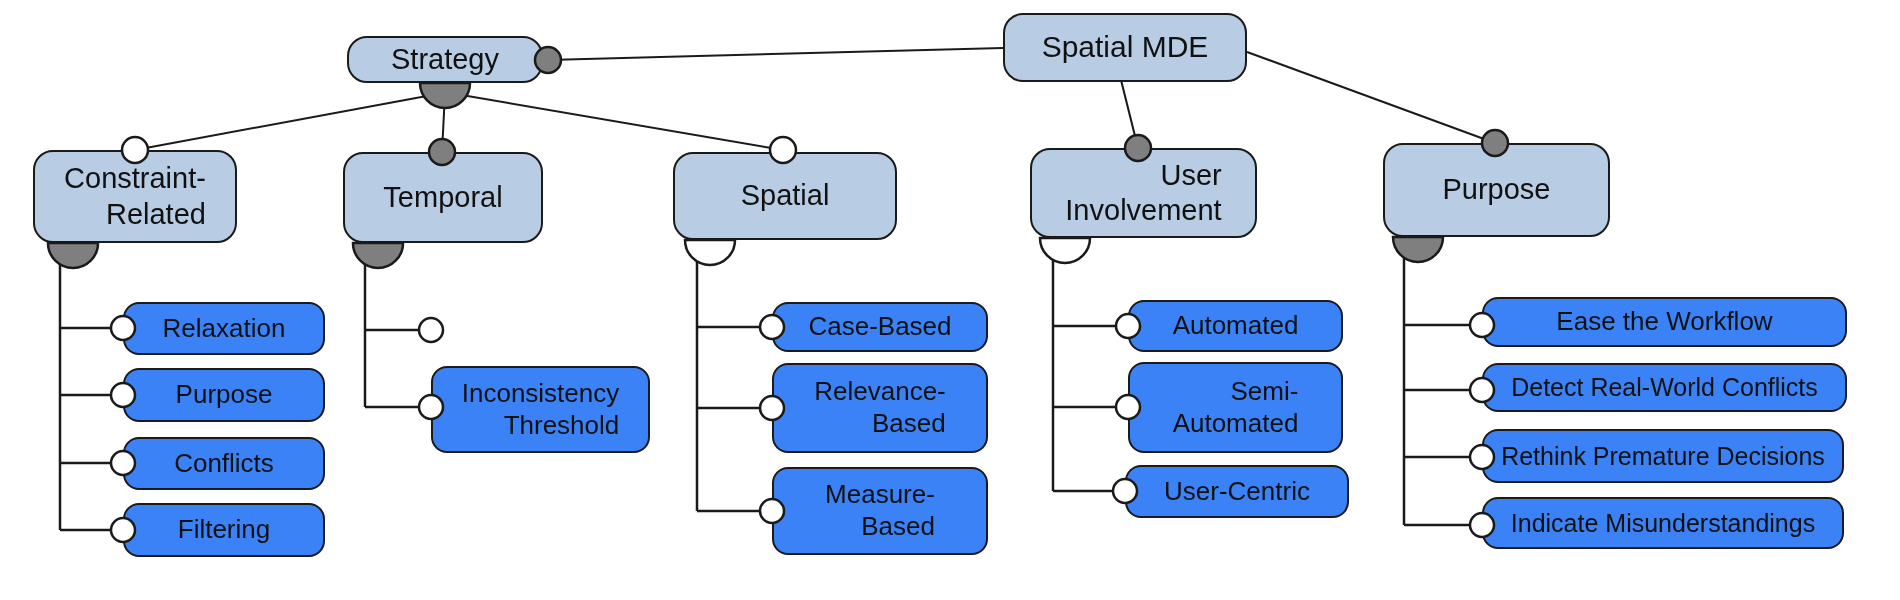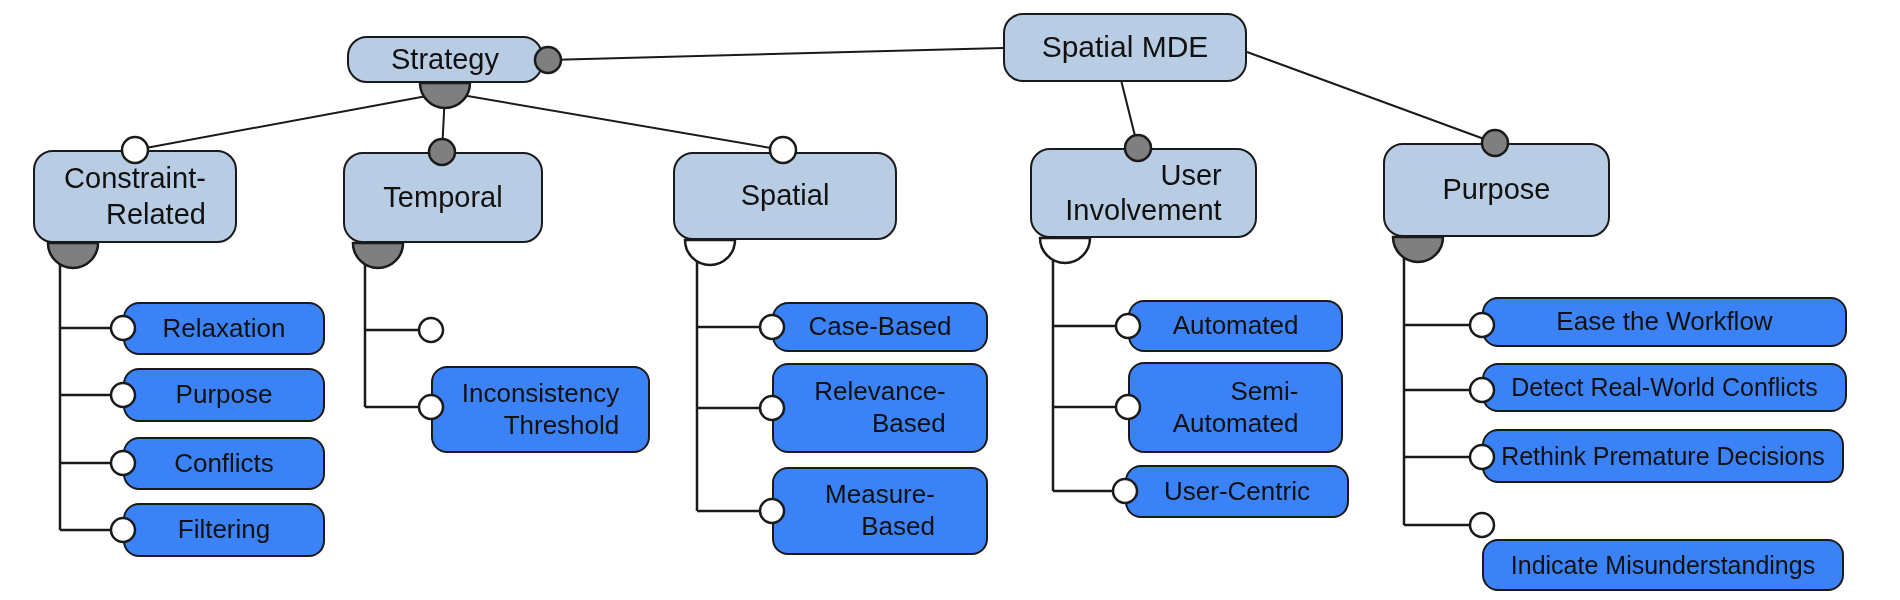--- a/index.html
+++ b/index.html
@@ -89,21 +89,21 @@
 Based</div>
       <div class="node child" style="left: 772px; top: 467px; width: 216px; height: 88px; font-size: 26px;">Measure-
 Based</div>
       <div class="node child" style="left: 1128px; top: 300px; width: 215px; height: 52px; font-size: 26px;">Automated</div>
       <div class="node child" style="left: 1128px; top: 362px; width: 215px; height: 91px; font-size: 26px;">Semi-
 Automated</div>
       <div class="node child" style="left: 1125px; top: 465px; width: 224px; height: 53px; font-size: 26px;">User-Centric</div>
       <div class="node child" style="left: 1482px; top: 297px; width: 365px; height: 50px; font-size: 26px;">Ease the Workflow</div>
       <div class="node child" style="left: 1482px; top: 363px; width: 365px; height: 49px; font-size: 25px;">Detect Real-World Conflicts</div>
       <div class="node child" style="left: 1482px; top: 429px; width: 362px; height: 54px; font-size: 25px;">Rethink Premature Decisions</div>
-      <div class="node child" style="left: 1482px; top: 497px; width: 362px; height: 52px; font-size: 25px; margin-top: 42px;">Indicate Misunderstandings</div>
+      <div class="node child" style="left: 1482px; top: 497px; width: 362px; height: 52px; font-size: 25px;">Indicate Misunderstandings</div>
     </div>
   <svg id="connector-layer" class="layer" width="1900" height="600">
       <path d="M 420 83 A 25 25 0 0 0 470 83 Z" fill="#7f7f7f" stroke="#1a1a1a" stroke-width="2.5"></path>
       <path d="M 48 243 A 25 25 0 0 0 98 243 Z" fill="#7f7f7f" stroke="#1a1a1a" stroke-width="2.5"></path>
       <path d="M 353 243 A 25 25 0 0 0 403 243 Z" fill="#7f7f7f" stroke="#1a1a1a" stroke-width="2.5"></path>
       <path d="M 685 240 A 25 25 0 0 0 735 240 Z" fill="#ffffff" stroke="#1a1a1a" stroke-width="2.5"></path>
       <path d="M 1040 238 A 25 25 0 0 0 1090 238 Z" fill="#ffffff" stroke="#1a1a1a" stroke-width="2.5"></path>
       <path d="M 1393 237 A 25 25 0 0 0 1443 237 Z" fill="#7f7f7f" stroke="#1a1a1a" stroke-width="2.5"></path>
       <circle cx="548" cy="60" r="13" fill="#7f7f7f" stroke="#1a1a1a" stroke-width="2.5"></circle>
       <circle cx="135" cy="150" r="13" fill="#ffffff" stroke="#1a1a1a" stroke-width="2.5"></circle>

